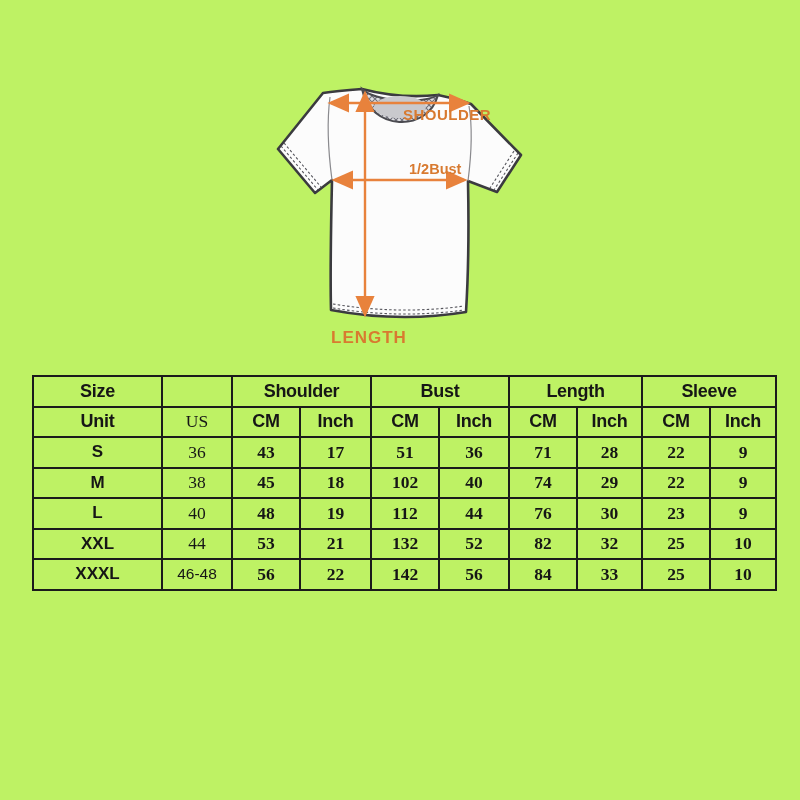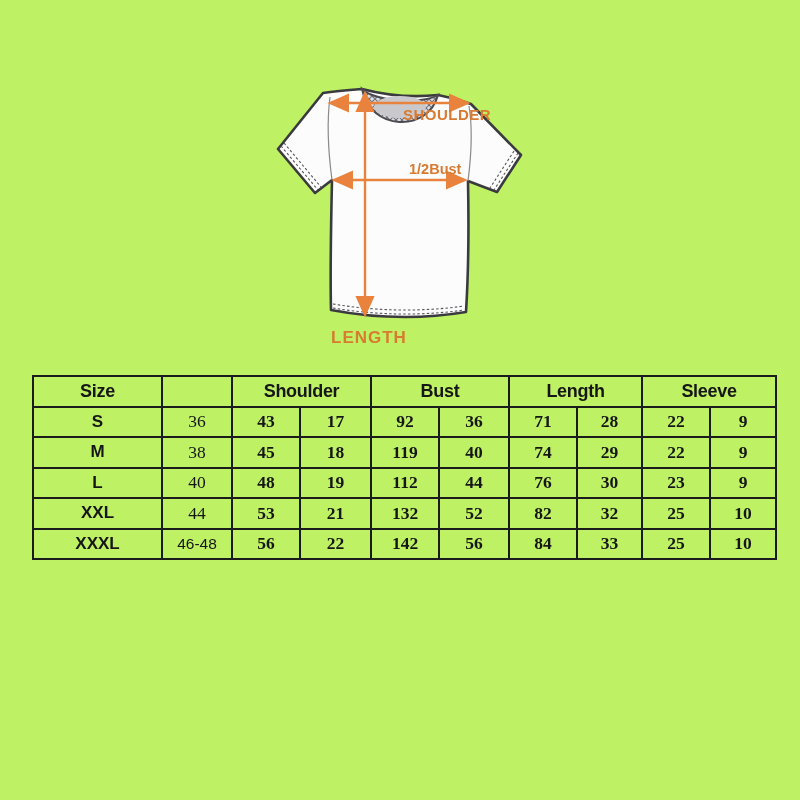--- a/index.html
+++ b/index.html
@@ -96,40 +96,52 @@
     </colgroup>
     <tbody>
       <tr>
         <td class="h">Size</td>
         <td class="h"></td>
         <td class="h" colspan="2">Shoulder</td>
         <td class="h" colspan="2">Bust</td>
         <td class="h" colspan="2">Length</td>
         <td class="h" colspan="2">Sleeve</td>
       </tr>
+      <tr>
+        <td class="h">Unit</td>
+        <td class="us">US</td>
+        <td class="h">CM</td>
+        <td class="h">Inch</td>
+        <td class="h">CM</td>
+        <td class="h">Inch</td>
+        <td class="h">CM</td>
+        <td class="h">Inch</td>
+        <td class="h">CM</td>
+        <td class="h">Inch</td>
+      </tr>
     </tbody>
     <tbody id="rows">
         <tr>
           <td class="sz">S</td>
           <td class="us">36</td>
           <td class="num">43</td>
           <td class="num">17</td>
-          <td class="num">92</td>
+          <td class="num">51</td>
           <td class="num">36</td>
           <td class="num">71</td>
           <td class="num">28</td>
           <td class="num">22</td>
           <td class="num">9</td>
         </tr>
         <tr>
           <td class="sz">M</td>
           <td class="us">38</td>
           <td class="num">45</td>
           <td class="num">18</td>
-          <td class="num">119</td>
+          <td class="num">102</td>
           <td class="num">40</td>
           <td class="num">74</td>
           <td class="num">29</td>
           <td class="num">22</td>
           <td class="num">9</td>
         </tr>
         <tr>
           <td class="sz">L</td>
           <td class="us">40</td>
           <td class="num">48</td>

